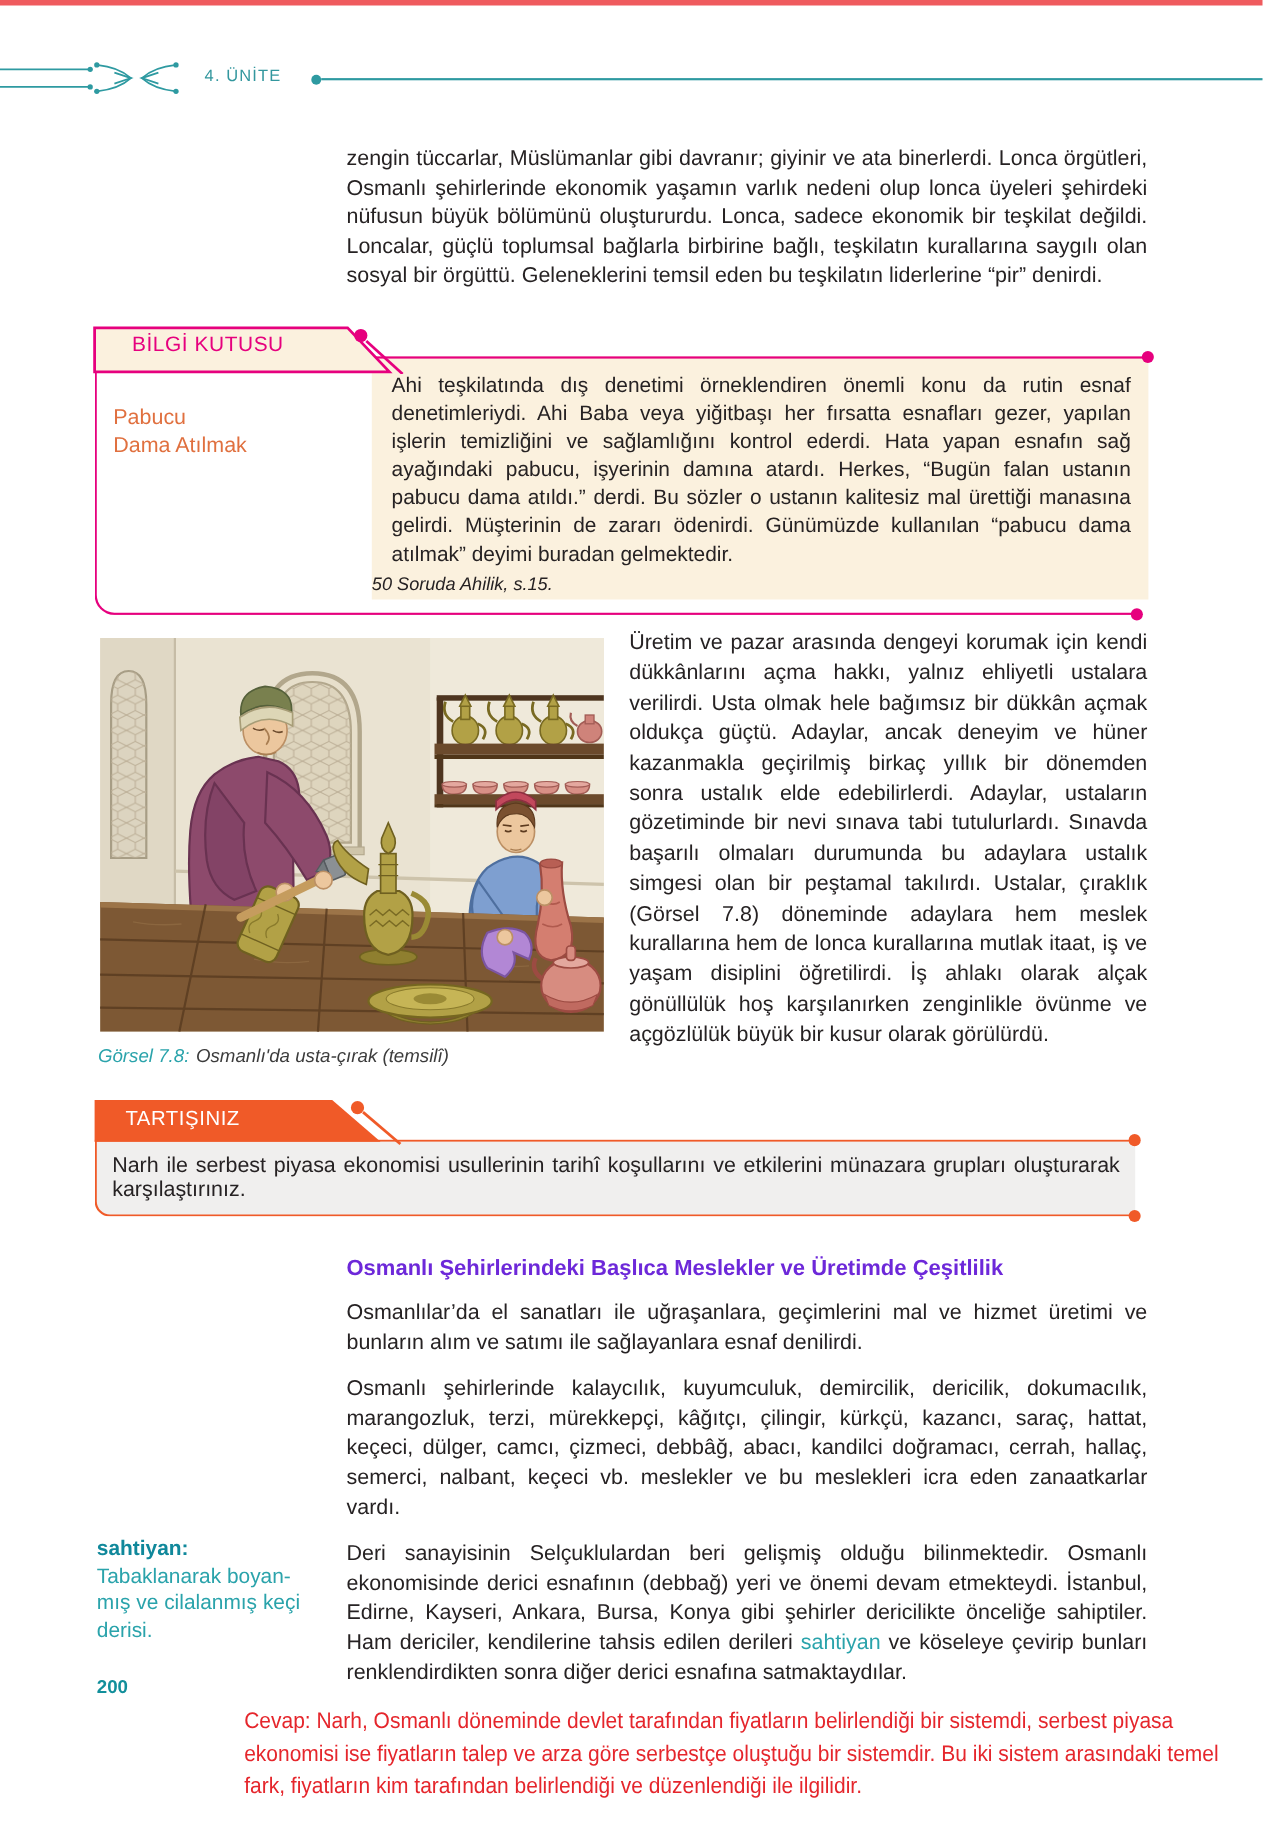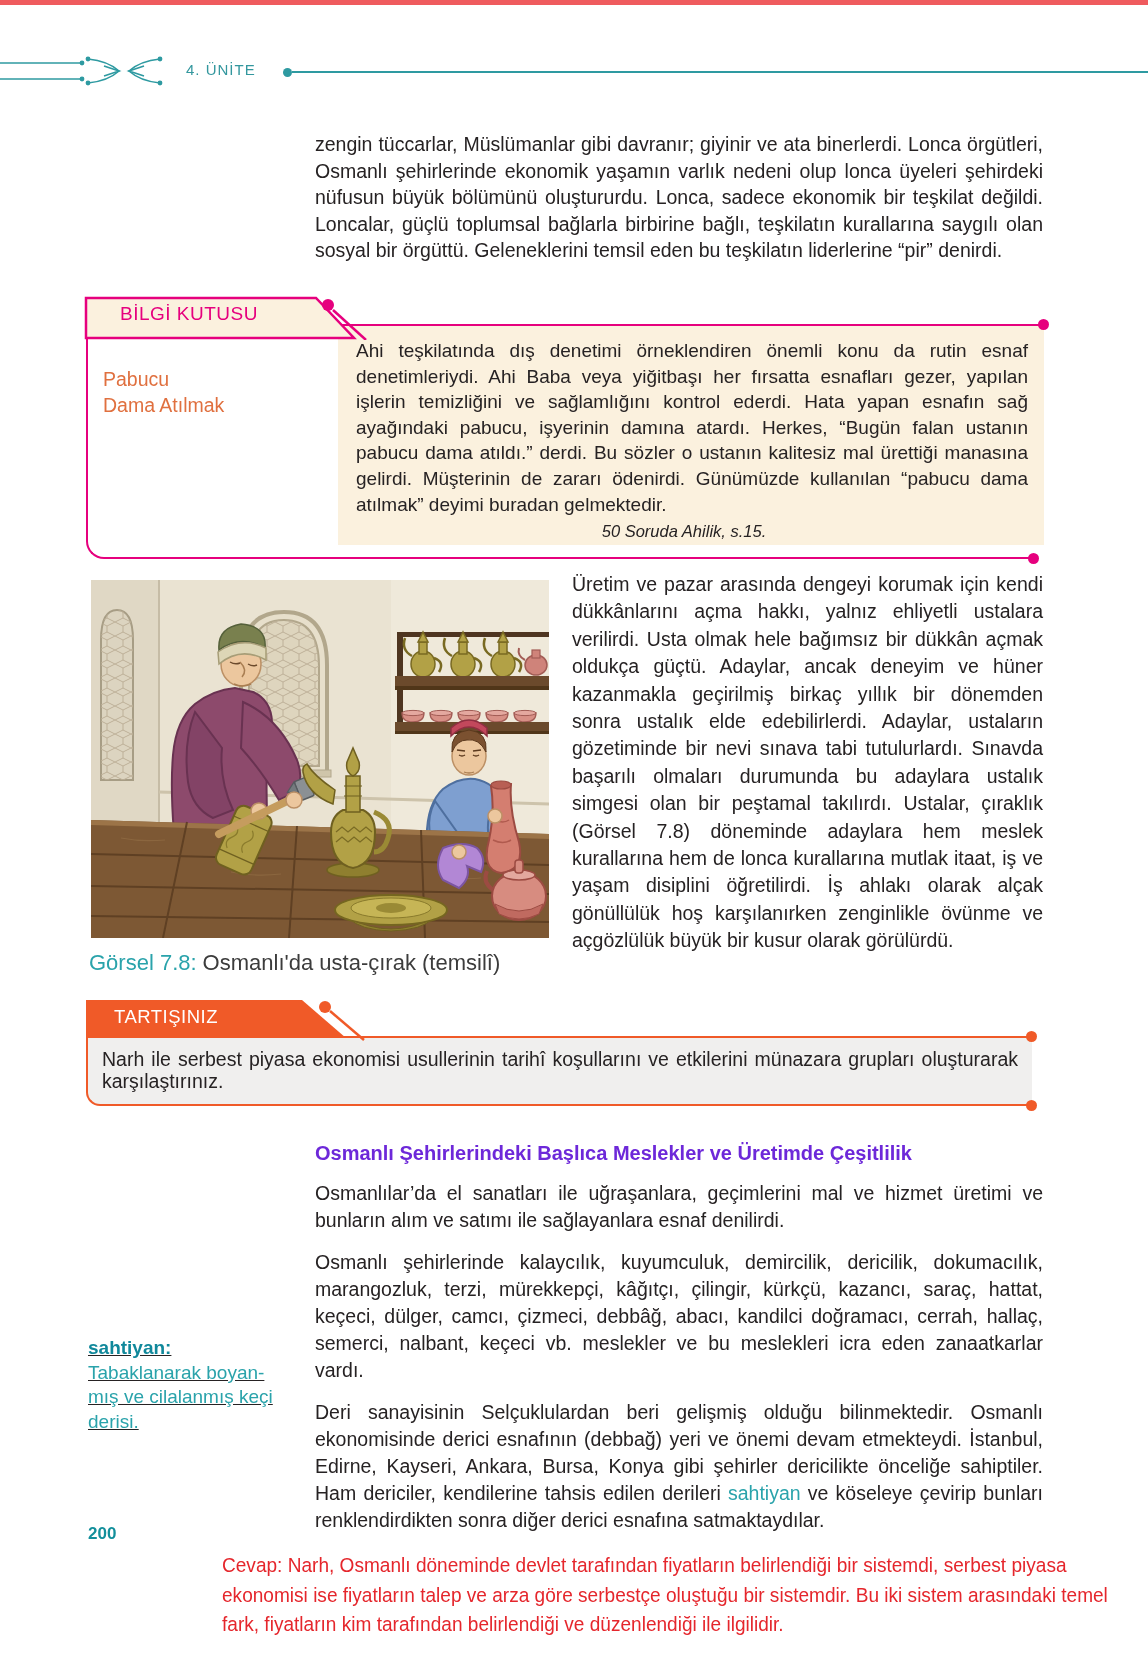--- a/index.html
+++ b/index.html
@@ -24,45 +24,45 @@
   .bk-outline{position:absolute;left:0;top:36px;width:946px;height:227px;border-left:2.5px solid #e6007e;
               border-bottom:2.5px solid #e6007e;border-bottom-left-radius:18px;}
   .bk-outline::after{content:"";position:absolute;right:-5px;bottom:-7px;width:11px;height:11px;border-radius:50%;background:#e6007e;}
   .bk-panel{position:absolute;left:252px;top:30px;width:706px;height:221px;background:#fbf1de;
             border-top:2.5px solid #e6007e;box-sizing:border-box;}
   .bk-panel::after{content:"";position:absolute;right:-5px;top:-7px;width:11px;height:11px;border-radius:50%;background:#e6007e;}
   .bk-tab-svg{position:absolute;left:-2px;top:0;width:340px;height:46px;}
   .bk-tab-label{position:absolute;left:34px;top:9px;font-size:19px;color:#e6007e;letter-spacing:.5px;}
   .bk-side-title{position:absolute;left:17px;top:72px;width:210px;font-size:19.5px;line-height:26px;color:#e0703f;white-space:pre-line;}
   .bk-body{position:absolute;left:270px;top:44px;width:672px;font-size:19px;line-height:25.6px;text-align:justify;}
-  .bk-source{position:absolute;left:252px;top:228px;width:692px;text-align:center;font-style:italic;font-size:16.5px;padding-right:7px;}
+  .bk-source{position:absolute;left:252px;top:228px;width:692px;text-align:left;font-style:italic;font-size:16.5px;padding-right:7px;}
 
   
   .figure-svg{position:absolute;left:91px;top:580px;width:458px;height:358px;}
-  .caption{position:absolute;left:89px;top:950px;font-size:22px;color:#3c3c3c;}
+  .caption{position:absolute;left:89px;top:950px;font-size:17px;color:#3c3c3c;font-style:italic;}
   .caption .cap-label{color:#2aa3ab;margin-right:6px;}
 
   
   .tt{position:absolute;left:86px;top:998px;width:958px;height:120px;}
   .tt-body{position:absolute;left:0;top:38px;width:946px;height:70px;background:#f0efee;
            border:2.5px solid #f05a28;border-right:none;border-bottom-left-radius:14px;box-sizing:border-box;}
   .tt-body::before{content:"";position:absolute;right:-5px;top:-7px;width:11px;height:11px;border-radius:50%;background:#f05a28;}
   .tt-body::after{content:"";position:absolute;right:-5px;bottom:-7px;width:11px;height:11px;border-radius:50%;background:#f05a28;}
   .tt-tab-svg{position:absolute;left:-2px;top:0;width:340px;height:44px;}
   .tt-tab-label{position:absolute;left:28px;top:8px;font-size:18.5px;color:#ffffff;letter-spacing:.5px;}
   .tt-text{position:absolute;left:16px;top:50px;width:916px;font-size:19.5px;line-height:22px;text-align:justify;}
 
   
   .section{position:absolute;left:315px;top:1142px;width:728px;}
   .section-heading{font-size:20px;font-weight:bold;color:#6d28d9;margin:0 0 15px 0;}
   .para{font-size:19.5px;line-height:27px;text-align:justify;margin:0 0 15px 0;}
   .hl{color:#2aa3ab;}
 
   
-  .margin-note{position:absolute;left:88px;top:1336px;width:222px;font-size:19px;line-height:24.5px;text-decoration:underline;}
+  .margin-note{position:absolute;left:88px;top:1397px;width:222px;font-size:19px;line-height:24.5px;}
   .mn-term{color:#10889b;font-weight:bold;}
   .mn-def{color:#2aa3ab;white-space:pre-line;}
 
   .page-number{position:absolute;left:88px;top:1524px;font-size:17px;font-weight:bold;color:#128f9b;}
 
   .answer{position:absolute;left:222px;top:1550px;width:992px;font-size:20.5px;line-height:29.5px;color:#e5262c;
           transform:scaleX(.93);transform-origin:left top;}
 </style>
 </head>
 <body>

